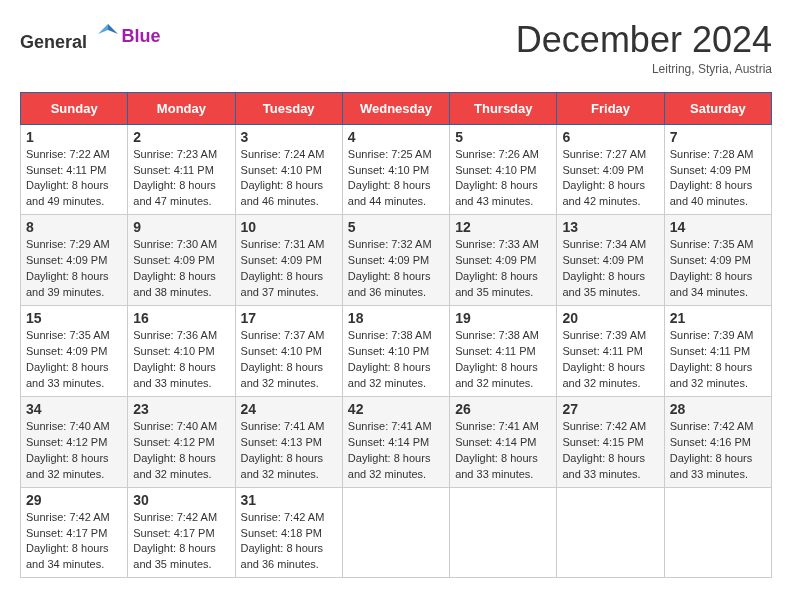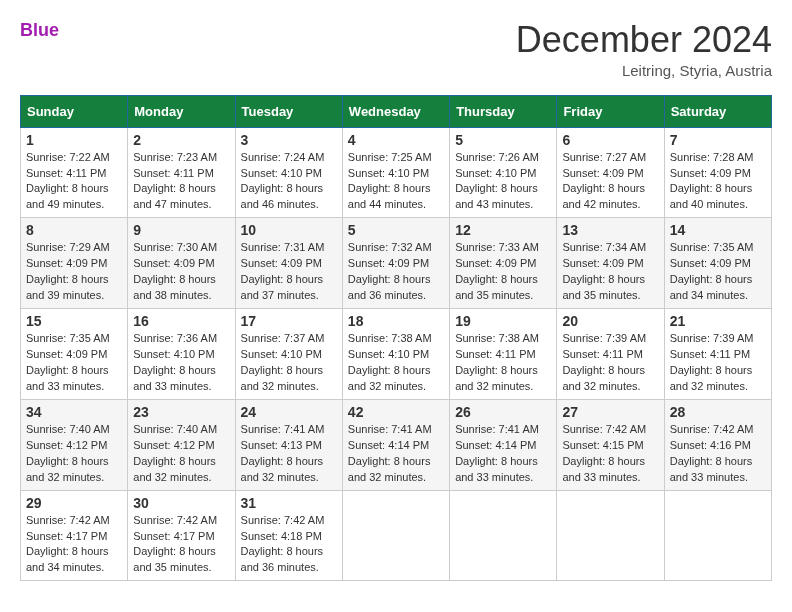--- a/index.html
+++ b/index.html
@@ -38,34 +38,34 @@
     .title-area {
       text-align: right;
     }
     .month-title {
       font-size: 36px;
       font-weight: normal;
       color: #333;
       line-height: 1.1;
     }
     .location-title {
-      font-size: 15px;
+      font-size: 12px;
       color: #555;
       margin-top: 2px;
     }
     .calendar-table {
       width: 100%;
       border-collapse: collapse;
       font-size: 10.5px;
     }
     .calendar-table th {
-      background-color: #15803d;
+      background-color: #ef4444;
       color: #fff;
       padding: 8px 6px;
-      text-align: left;
+      text-align: center;
       font-size: 13px;
       font-weight: bold;
       border: 1px solid #2266a0;
       margin-top: 28px;
     }
     .calendar-table td {
       border: 1px solid #ccc;
       padding: 4px 5px;
       vertical-align: top;
       width: 107px;
@@ -89,20 +89,27 @@
     }
     .empty-cell {
       background: #fff !important;
     }
   </style>
 </head>
 <body>
 
 <div class="header-area">
   <div class="logo">
+    <div>
+      <span class="logo-text-general">General</span>
+      <svg class="logo-icon" viewBox="0 0 28 28">
+        <path d="M14 4 L24 14 L14 10 Z" fill="#2f75b6"></path>
+        <path d="M14 4 L4 14 L14 10 Z" fill="#5ba3d9"></path>
+      </svg>
+    </div>
     <span class="logo-text-blue">Blue</span>
   </div>
   <div class="title-area">
     <div class="month-title">December 2024</div>
     <div class="location-title">Leitring, Styria, Austria</div>
   </div>
 </div>
 
 <table class="calendar-table">
   <thead>

